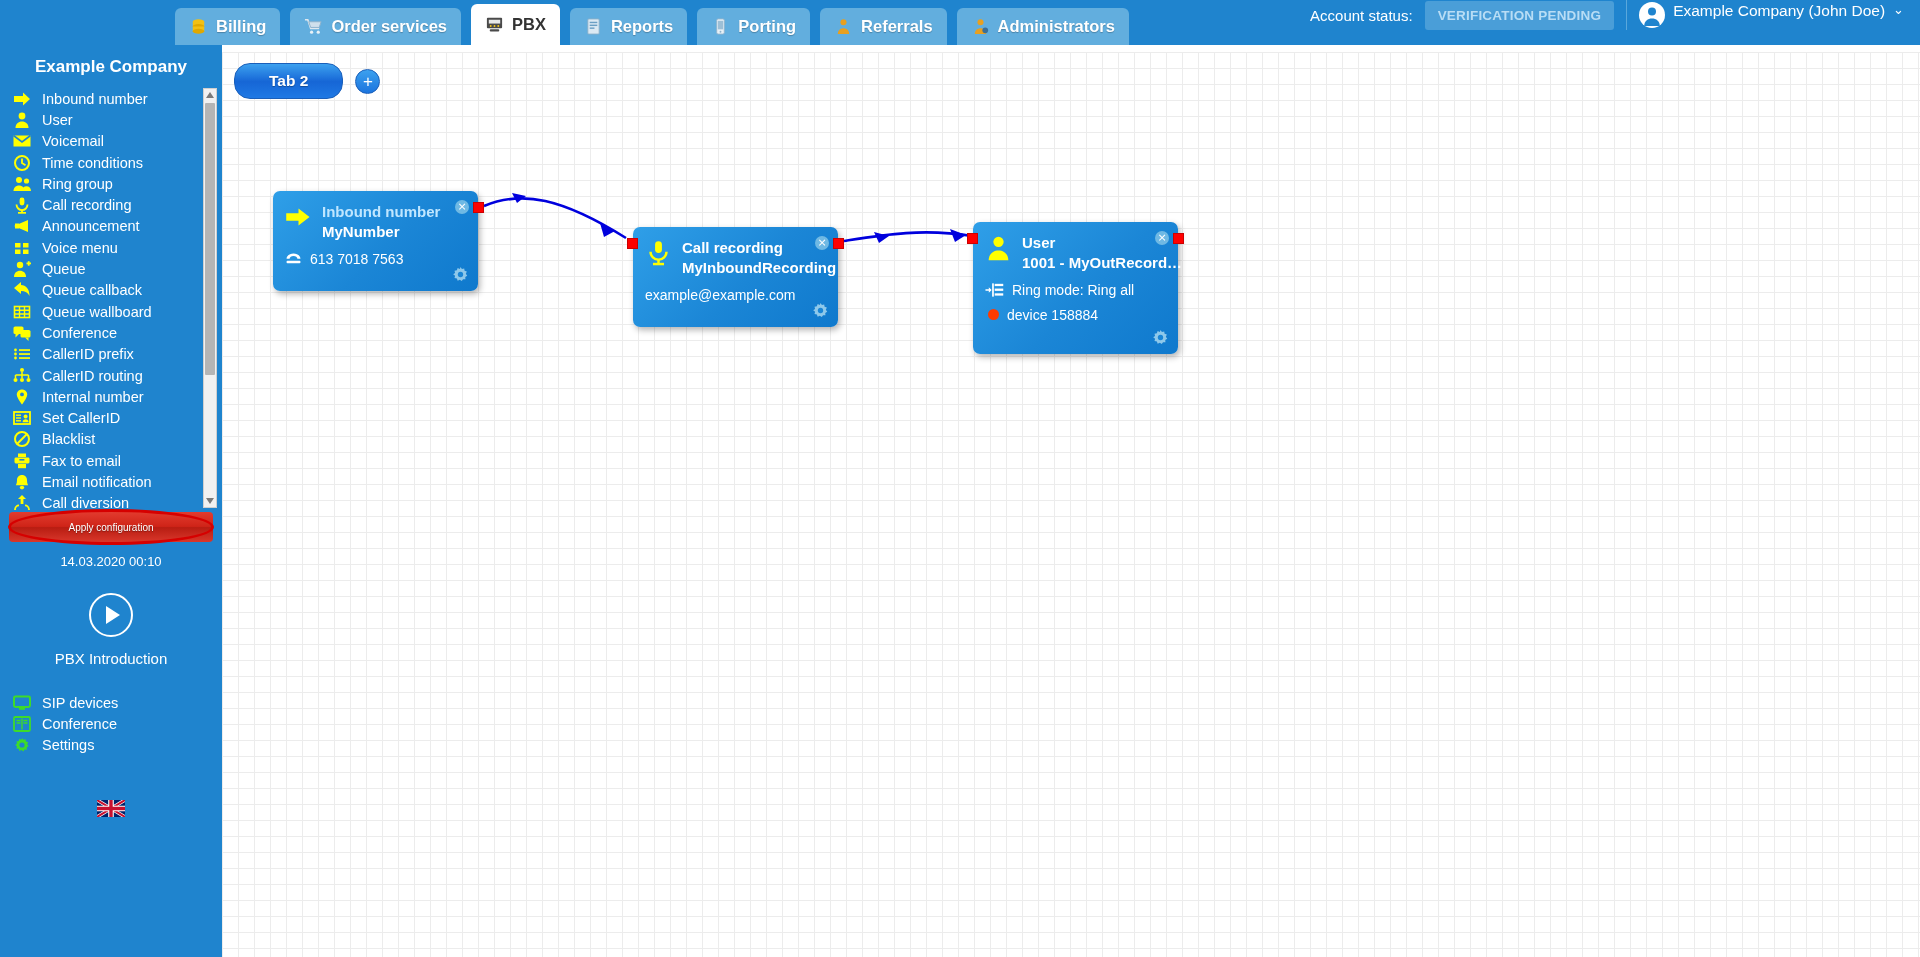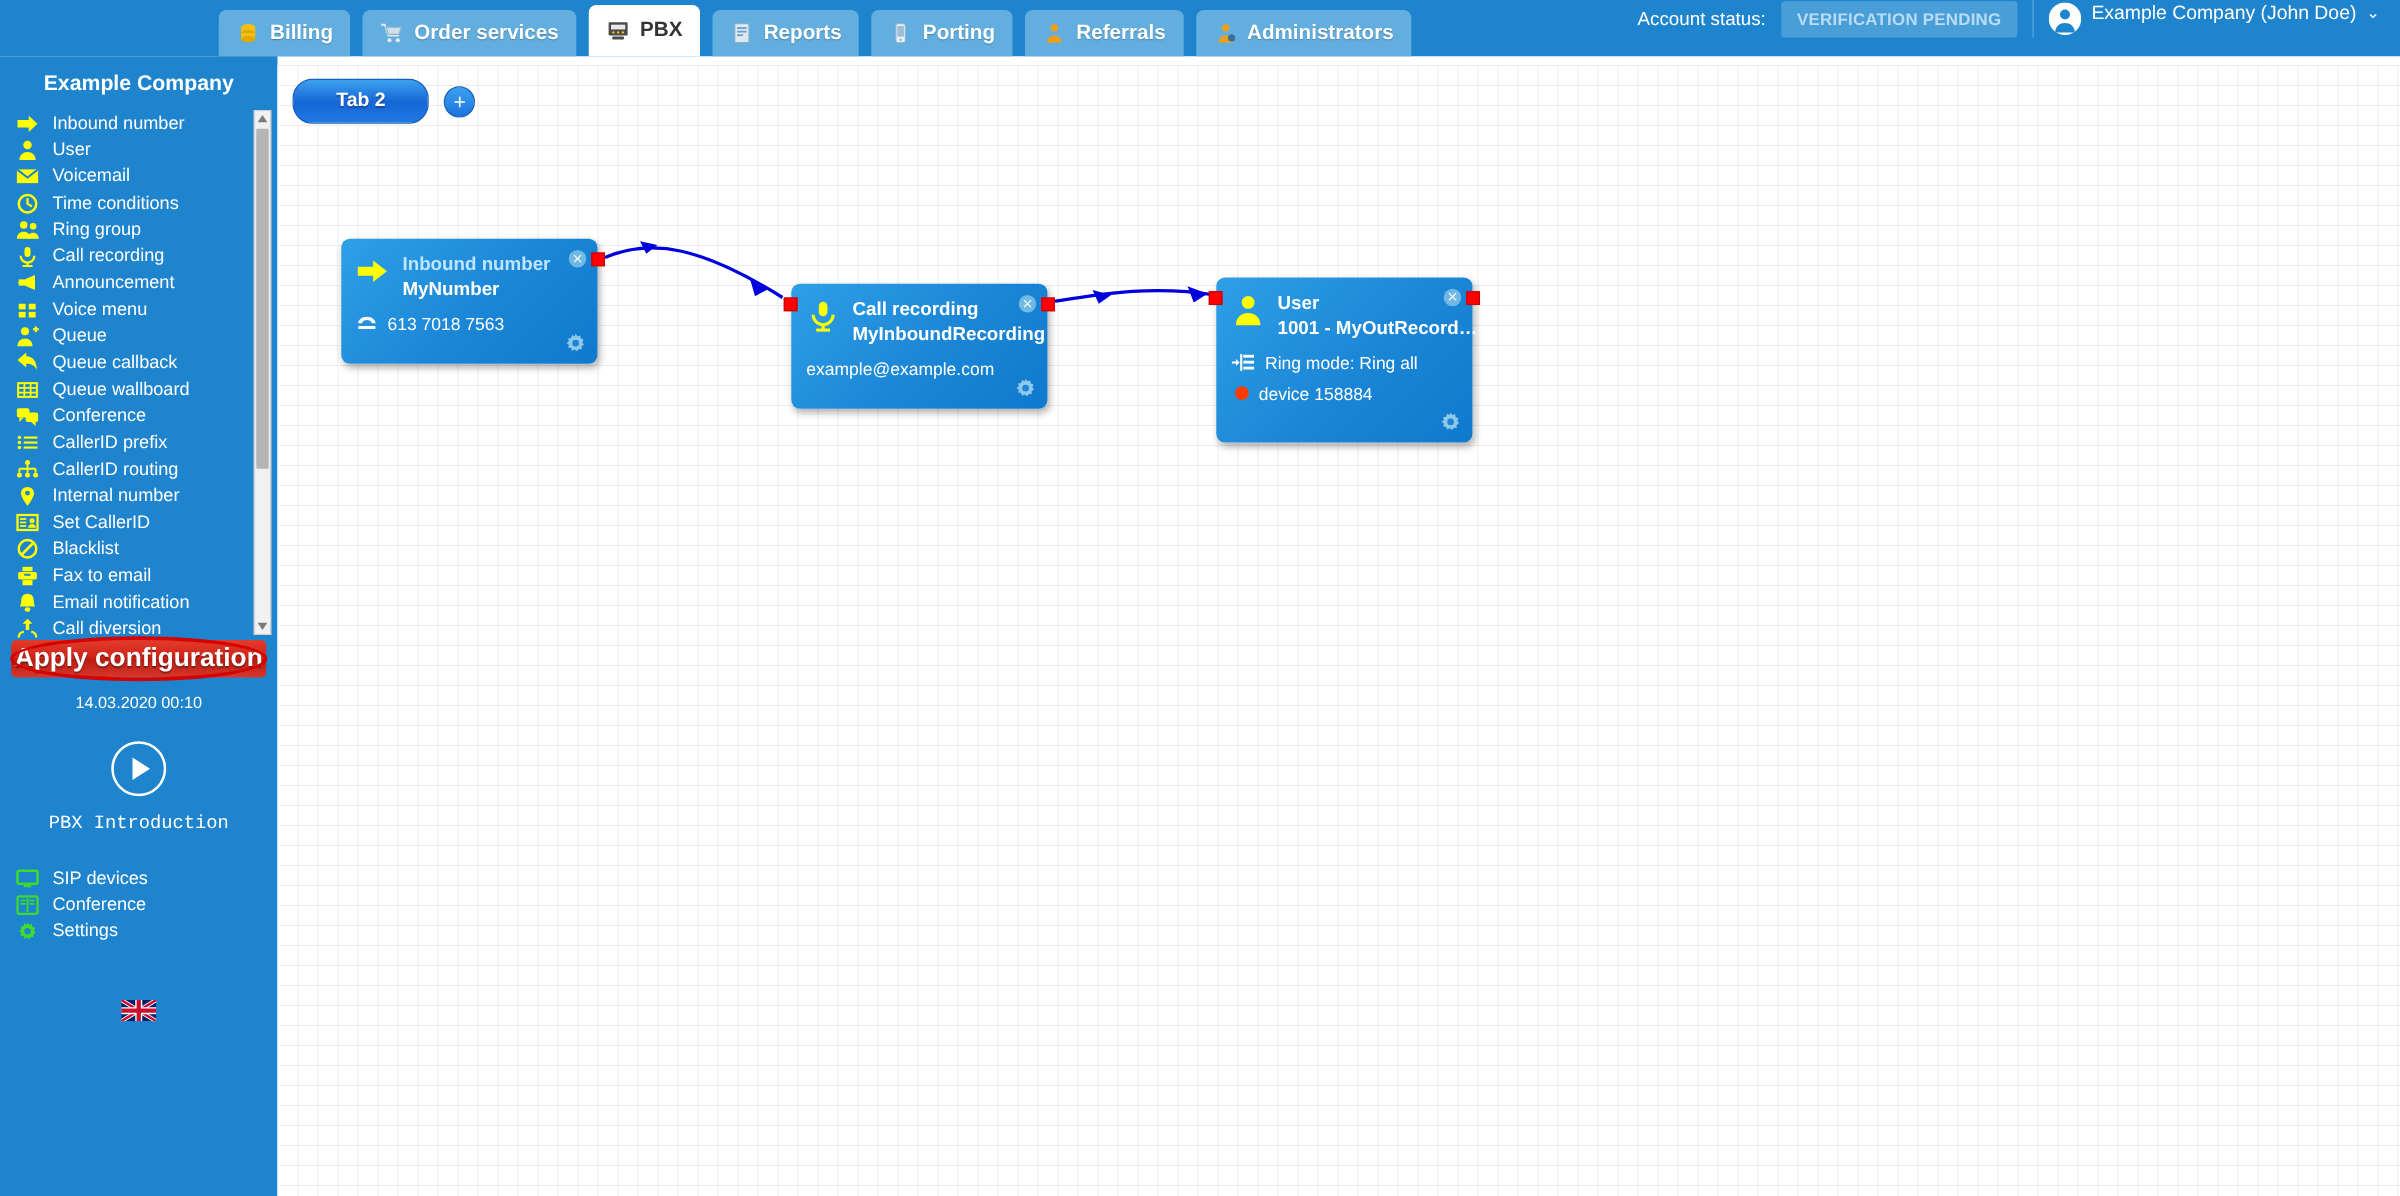--- a/index.html
+++ b/index.html
@@ -84,21 +84,21 @@
     background: #b5b5b5; border-radius: 1px; cursor: pointer;
   }
 
   
   .apply-wrap { position: relative; margin: 4px 9px 0; height: 30px; cursor: pointer; }
   .apply-btn {
     position: absolute; inset: 0;
     background: linear-gradient(to bottom, #e23b2e 0%, #cf2418 48%, #b81d12 52%, #d9372b 100%);
     border-radius: 4px;
     display: flex; align-items: center; justify-content: center;
-    color: #ffffff; font-size: 21px; font-weight: bold;
+    color: #ffffff; font-size: 10px; font-weight: normal;
     text-shadow: 0 1px 1px rgba(0,0,0,.35);
   }
   .apply-ring {
     position: absolute; left: -1px; top: -3px; width: 206px; height: 36px;
     border: 3px solid #d60000; border-radius: 50%;
     pointer-events: none;
   }
   .apply-date {
     color: #ffffff; font-size: 13px; text-align: center; padding-top: 12px;
   }
@@ -108,21 +108,21 @@
     width: 44px; height: 44px; margin: 0 auto;
     border: 2px solid #ffffff; border-radius: 50%;
     display: flex; align-items: center; justify-content: center;
   }
   .play-tri {
     width: 0; height: 0; margin-left: 4px;
     border-left: 14px solid #ffffff;
     border-top: 9px solid transparent;
     border-bottom: 9px solid transparent;
   }
-  .intro-label { color: #ffffff; font-size: 15px; padding-top: 13px; font-family: Liberation Mono, monospace; }
+  .intro-label { color: #ffffff; font-size: 15px; padding-top: 13px; }
 
   .bottom-menu { padding-top: 25px; }
   .flag-wrap { text-align: center; padding-top: 44px; }
 
   
   .canvas {
     position: absolute; top: 52px; left: 222px;
     width: 1885px; height: 912px;
     background-color: #ffffff;
     background-image:

